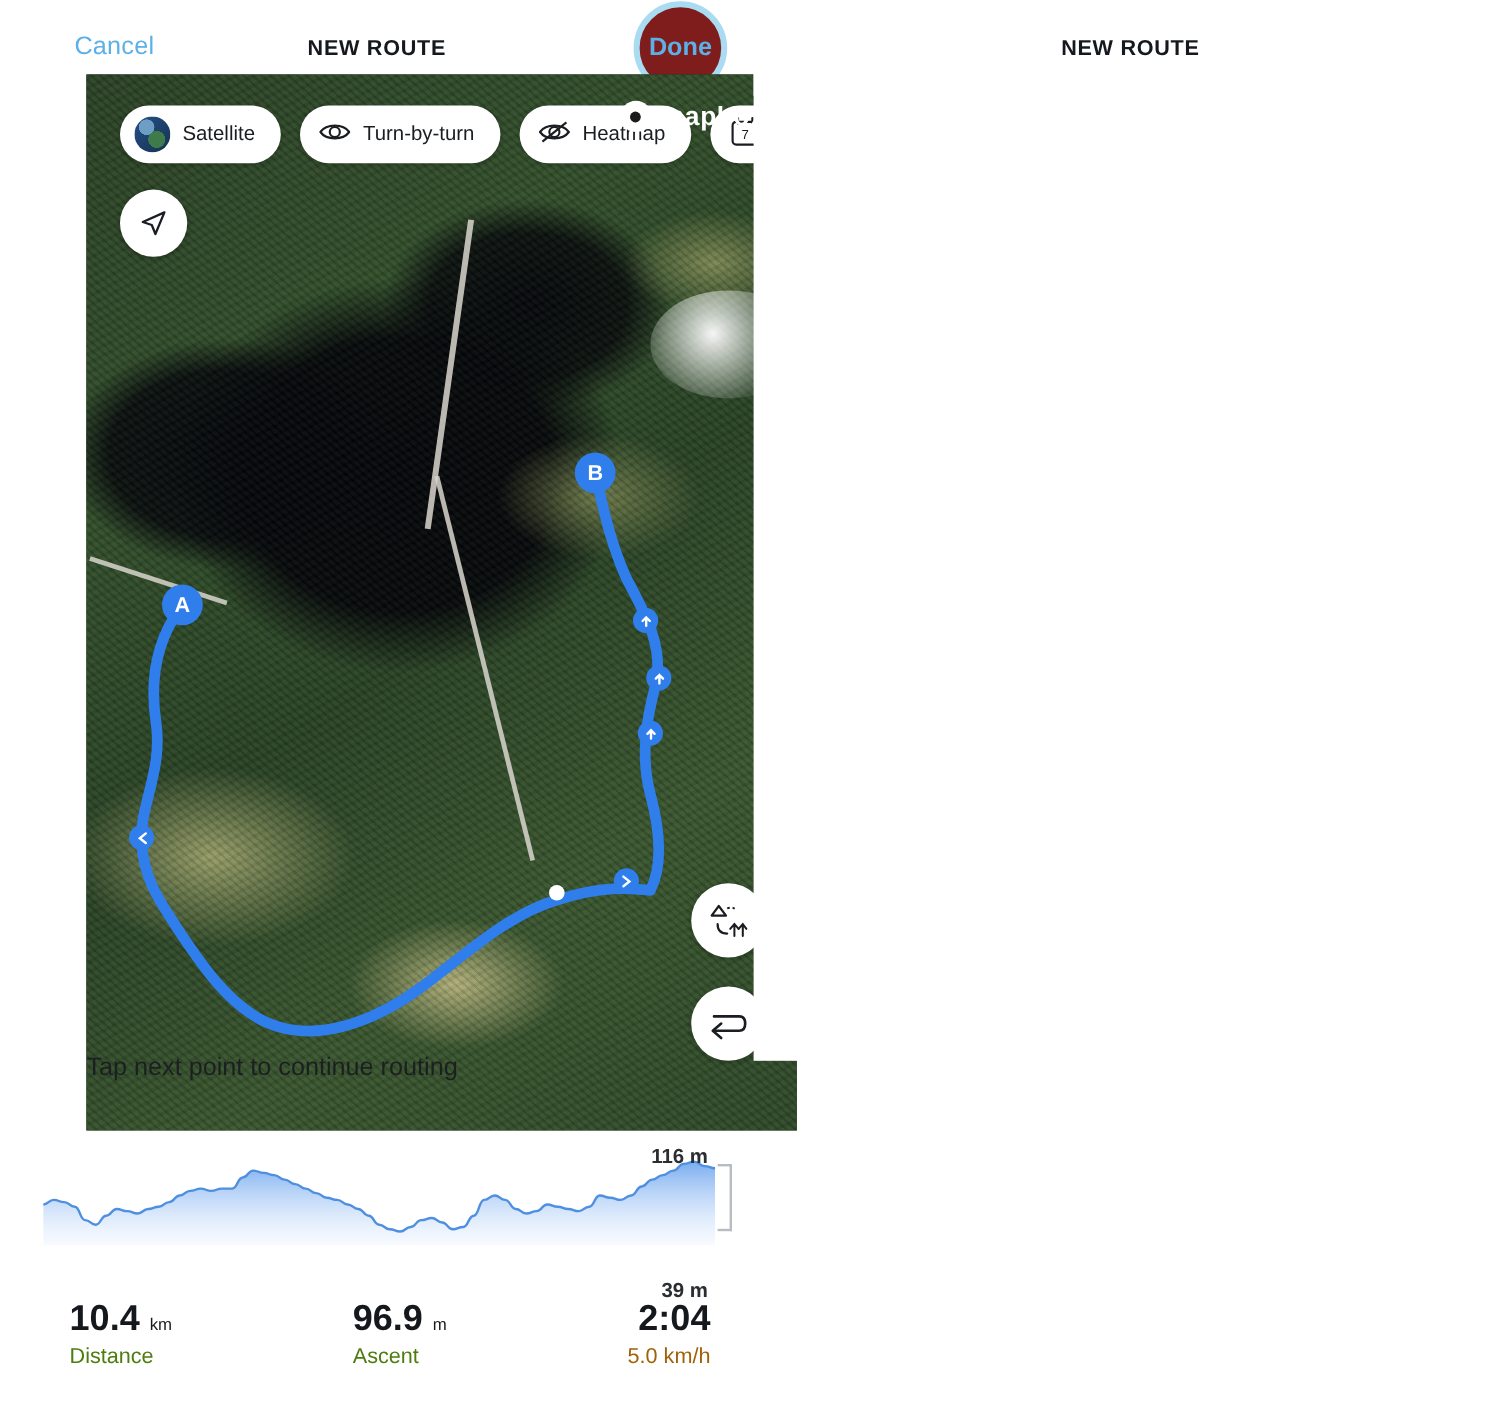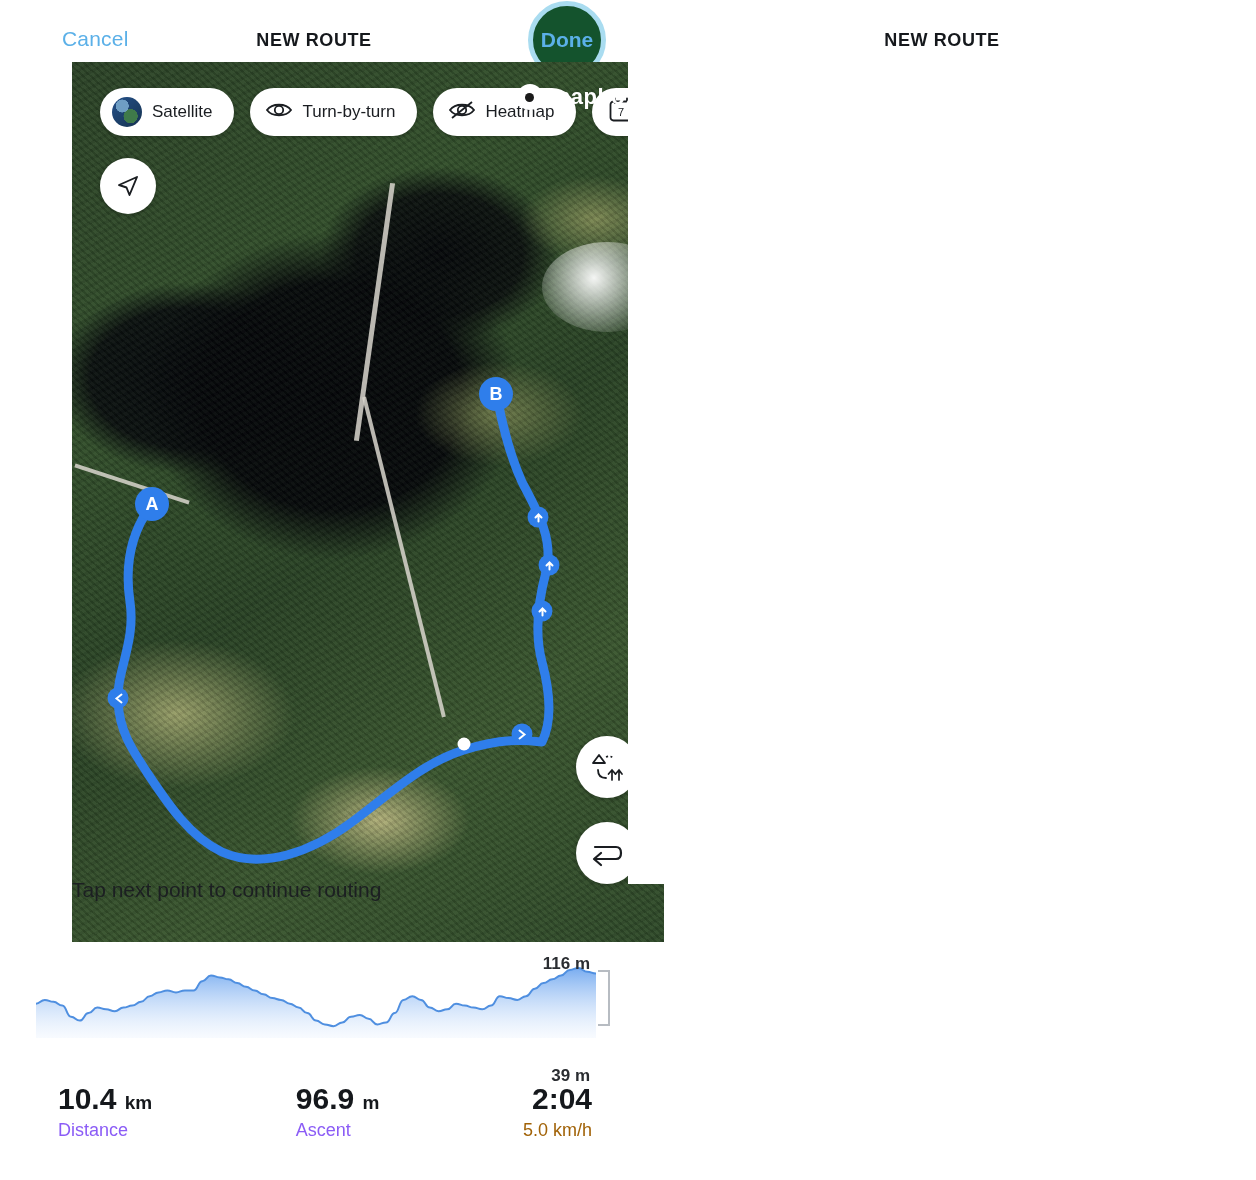--- a/index.html
+++ b/index.html
@@ -22,21 +22,21 @@
   .nav-title {
     font-size: 18px; font-weight: bold; letter-spacing: 0.6px; color: #15181c;
   }
   .nav-cancel {
     position: absolute; left: 62px; top: 27px;
     font-size: 21px; color: #5bb0e8; font-weight: 500; letter-spacing: .2px;
   }
   .done-wrap {
     position: absolute; right: 22px; top: 1px;
     width: 78px; height: 78px; border-radius: 50%;
-    background: #14532d; border: 5px solid #a9dcf0;
+    background: #7f1d1d; border: 5px solid #a9dcf0;
     display: flex; align-items: center; justify-content: center;
   }
   .nav-done { font-size: 21px; color: #5bb0e8; font-weight: 600; }
 
   
   .map {
     position: relative; overflow: hidden;
     background: #16301c;
   }
   .map-left  { margin: 0 36px 0 36px; width: 592px; height: 880px; }
@@ -145,22 +145,22 @@
     position: absolute; right: 18px; width: 12px;
     border: 2px solid #b7bcc2; border-left: none;
   }
 
   
   .stats { position: absolute; display: flex; justify-content: space-between; }
   .stats-left  { left: 58px; right: 38px; top: 1082px; width: 534px; }
   .stat { }
   .stat.right-align { text-align: right; }
   .stat-value { font-size: 30px; font-weight: bold; color: #15181c; white-space: nowrap; }
-  .stat-unit { font-size: 19px; font-weight: bold; color: #15181c; margin-top: 44px; }
-  .stat-label { font-size: 18px; color: #8b5cf6; margin-top: 4px; }
+  .stat-unit { font-size: 14px; font-weight: normal; color: #15181c; margin-top: 44px; }
+  .stat-label { font-size: 18px; color: #4d7c0f; margin-top: 4px; }
   .stat-label.accent { color: #a16207; }
 </style>
 </head>
 <body>
 
 <div class="screens">
 
   <div class="screen screen-left">
 
     <div class="nav-bar">

